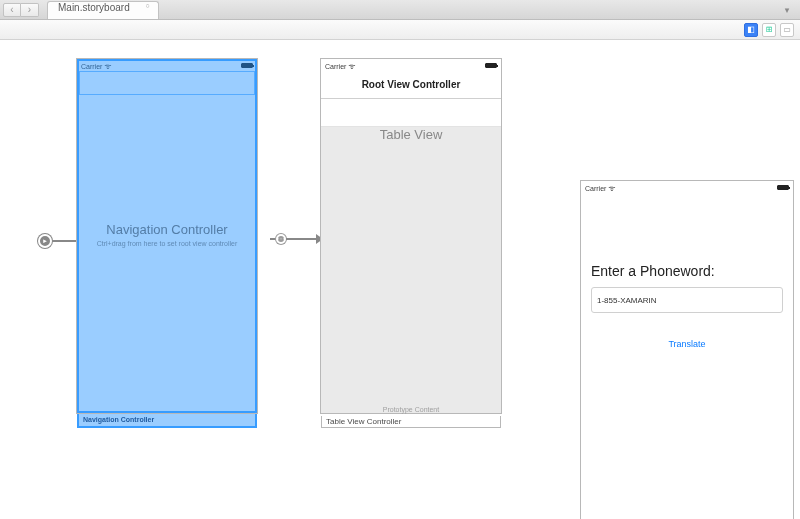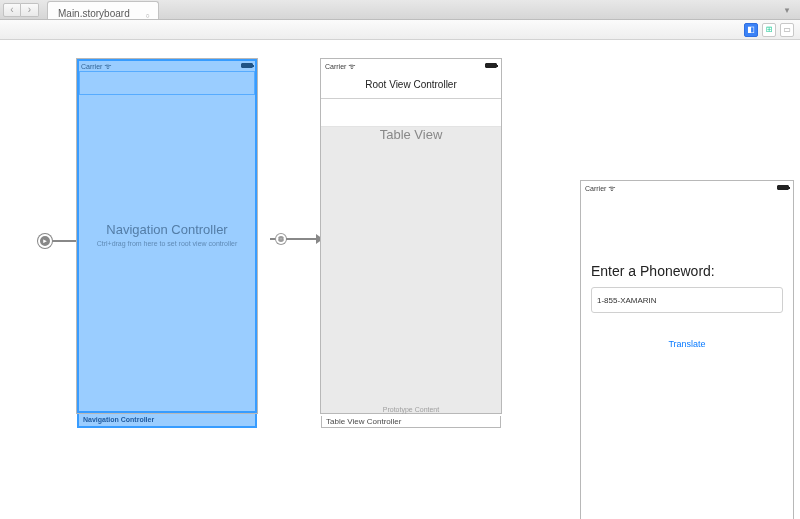--- a/index.html
+++ b/index.html
@@ -26,21 +26,21 @@
   .tab {
     margin-left: 8px;
     height: 18px;
     padding: 0 28px 0 10px;
     background: #fdfdfd;
     border: 1px solid #c2c2c2;
     border-bottom: none;
     border-radius: 3px 3px 0 0;
     font-size: 10px;
     color: #5a5a5a;
-    display: flex; align-items: flex-end;
+    display: flex; align-items: flex-start;
     position: relative;
   }
   .tab .dirty {
     position: absolute; right: 8px; font-size: 7px; color: #9b9b9b;
   }
   .right-area {
     margin-left: auto; display: flex; align-items: center; padding-right: 4px; gap: 2px;
   }
   .disclosure {
     width: 18px; height: 14px; display:flex;align-items:center;justify-content:center;
@@ -121,21 +121,21 @@
     border:2px solid rgba(30,144,255,0.8); border-top:0;
     color: #1f5a9e; font-weight:600; font-size:7px;
     height:14px;
   }
 
   
   #table-scene { left: 320px; top: 18px; height: 356px; }
   #table-scene .titlebar {
     height: 28px; border-bottom:1px solid #cfcfcf;
     display:flex; align-items:center; justify-content:center;
-    font-size:10px; font-weight:400; color:#222;
+    font-size:10px; font-weight:700; color:#222;
   }
   #table-scene .headerrow { height:28px; background:#fff; border-bottom:1px solid #e3e3e3; }
   #table-scene .tablebody {
     position:absolute; left:0; right:0; top:68px; bottom:0;
     background:#eaeaea;
     display:flex; align-items:center; justify-content:space-between;
     flex-direction:column;
   }
   #table-scene .tablebody .big{ font-size:13px; font-weight:500; color:#888; }
   #table-scene .tablebody .small{ font-size:7px; color:#a0a0a0; margin-top:3px; }

